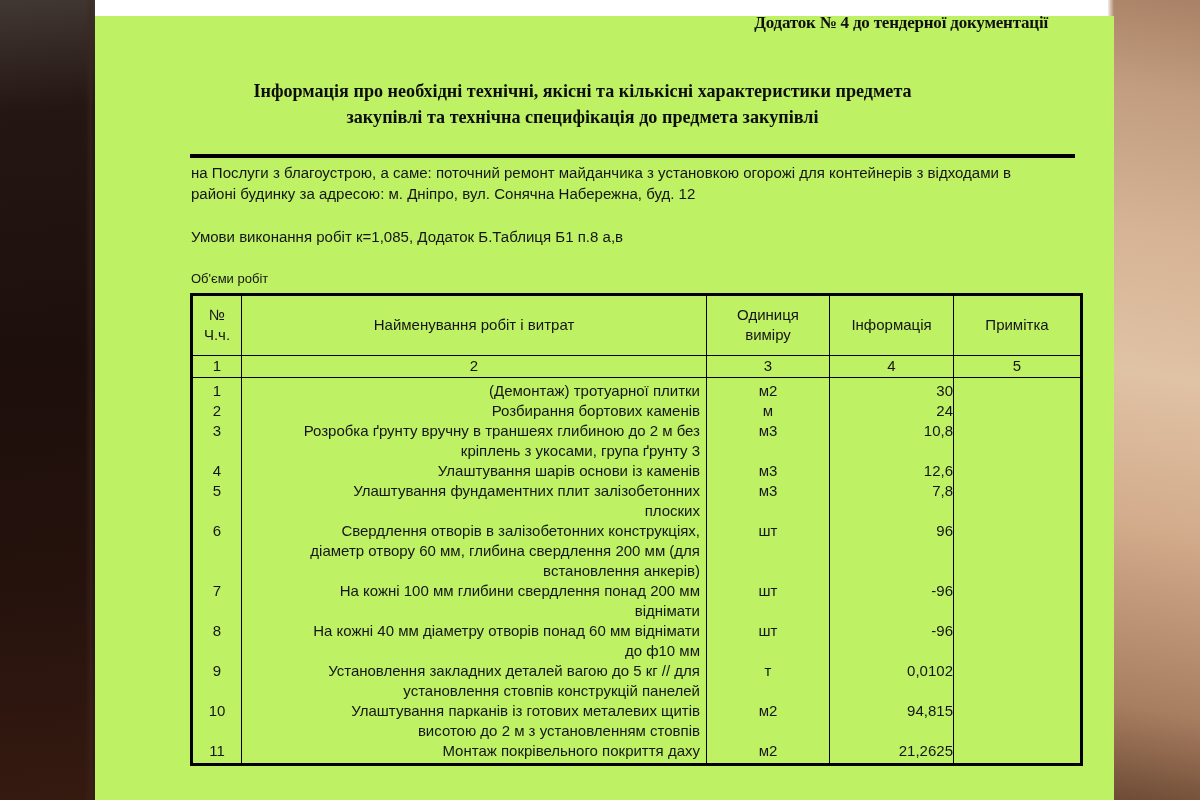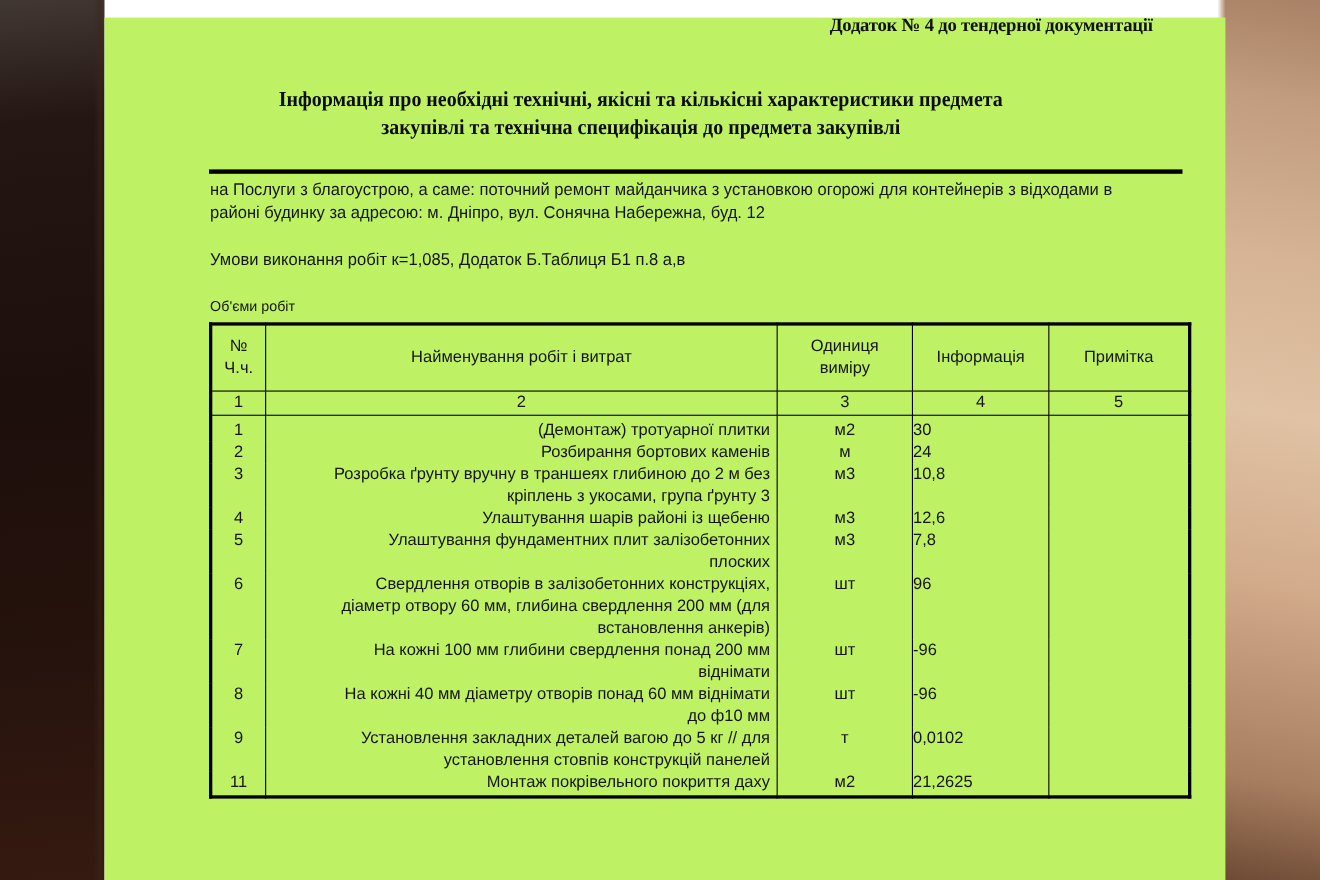--- a/index.html
+++ b/index.html
@@ -162,21 +162,21 @@
     border-top: none;
     line-height: 20px;
     padding: 0;
   }
   .vol-table tbody.body-rows tr:first-child td { padding-top: 3px; }
   .vol-table tbody.body-rows tr:last-child  td { padding-bottom: 2px; }
 
   .cell-num  { text-align: center; }
   .cell-name { text-align: right; padding-left: 6px !important; padding-right: 6px !important; }
   .cell-unit { text-align: center; }
-  .cell-qty  { text-align: left; }
+  .cell-qty  { text-align: right; }
   .cell-note { text-align: center; }
 
   .nowrapline { white-space: pre-line; }
 </style>
 </head>
 <body>
 
 <div class="edge-band left"></div>
 <div class="edge-band right"></div>
 
@@ -245,21 +245,21 @@
         <tr>
           <td class="cell-num">3</td>
           <td class="cell-name nowrapline">Розробка ґрунту вручну в траншеях глибиною до 2 м без
 кріплень з укосами, група ґрунту 3</td>
           <td class="cell-unit">м3</td>
           <td class="cell-qty">10,8</td>
           <td class="cell-note"></td>
         </tr>
         <tr>
           <td class="cell-num">4</td>
-          <td class="cell-name nowrapline">Улаштування шарів районі із щебеню</td>
+          <td class="cell-name nowrapline">Улаштування шарів основи із каменів</td>
           <td class="cell-unit">м3</td>
           <td class="cell-qty">12,6</td>
           <td class="cell-note"></td>
         </tr>
         <tr>
           <td class="cell-num">5</td>
           <td class="cell-name nowrapline">Улаштування фундаментних плит залізобетонних
 плоских</td>
           <td class="cell-unit">м3</td>
           <td class="cell-qty">7,8</td>
@@ -292,20 +292,28 @@
         </tr>
         <tr>
           <td class="cell-num">9</td>
           <td class="cell-name nowrapline">Установлення закладних деталей вагою до 5 кг // для
 установлення стовпів конструкцій панелей</td>
           <td class="cell-unit">т</td>
           <td class="cell-qty">0,0102</td>
           <td class="cell-note"></td>
         </tr>
         <tr>
+          <td class="cell-num">10</td>
+          <td class="cell-name nowrapline">Улаштування парканів із готових металевих щитів
+висотою до 2 м з установленням стовпів</td>
+          <td class="cell-unit">м2</td>
+          <td class="cell-qty">94,815</td>
+          <td class="cell-note"></td>
+        </tr>
+        <tr>
           <td class="cell-num">11</td>
           <td class="cell-name nowrapline">Монтаж покрівельного покриття даху</td>
           <td class="cell-unit">м2</td>
           <td class="cell-qty">21,2625</td>
           <td class="cell-note"></td>
         </tr>
       </tbody>
   </table>
 
 </div>

